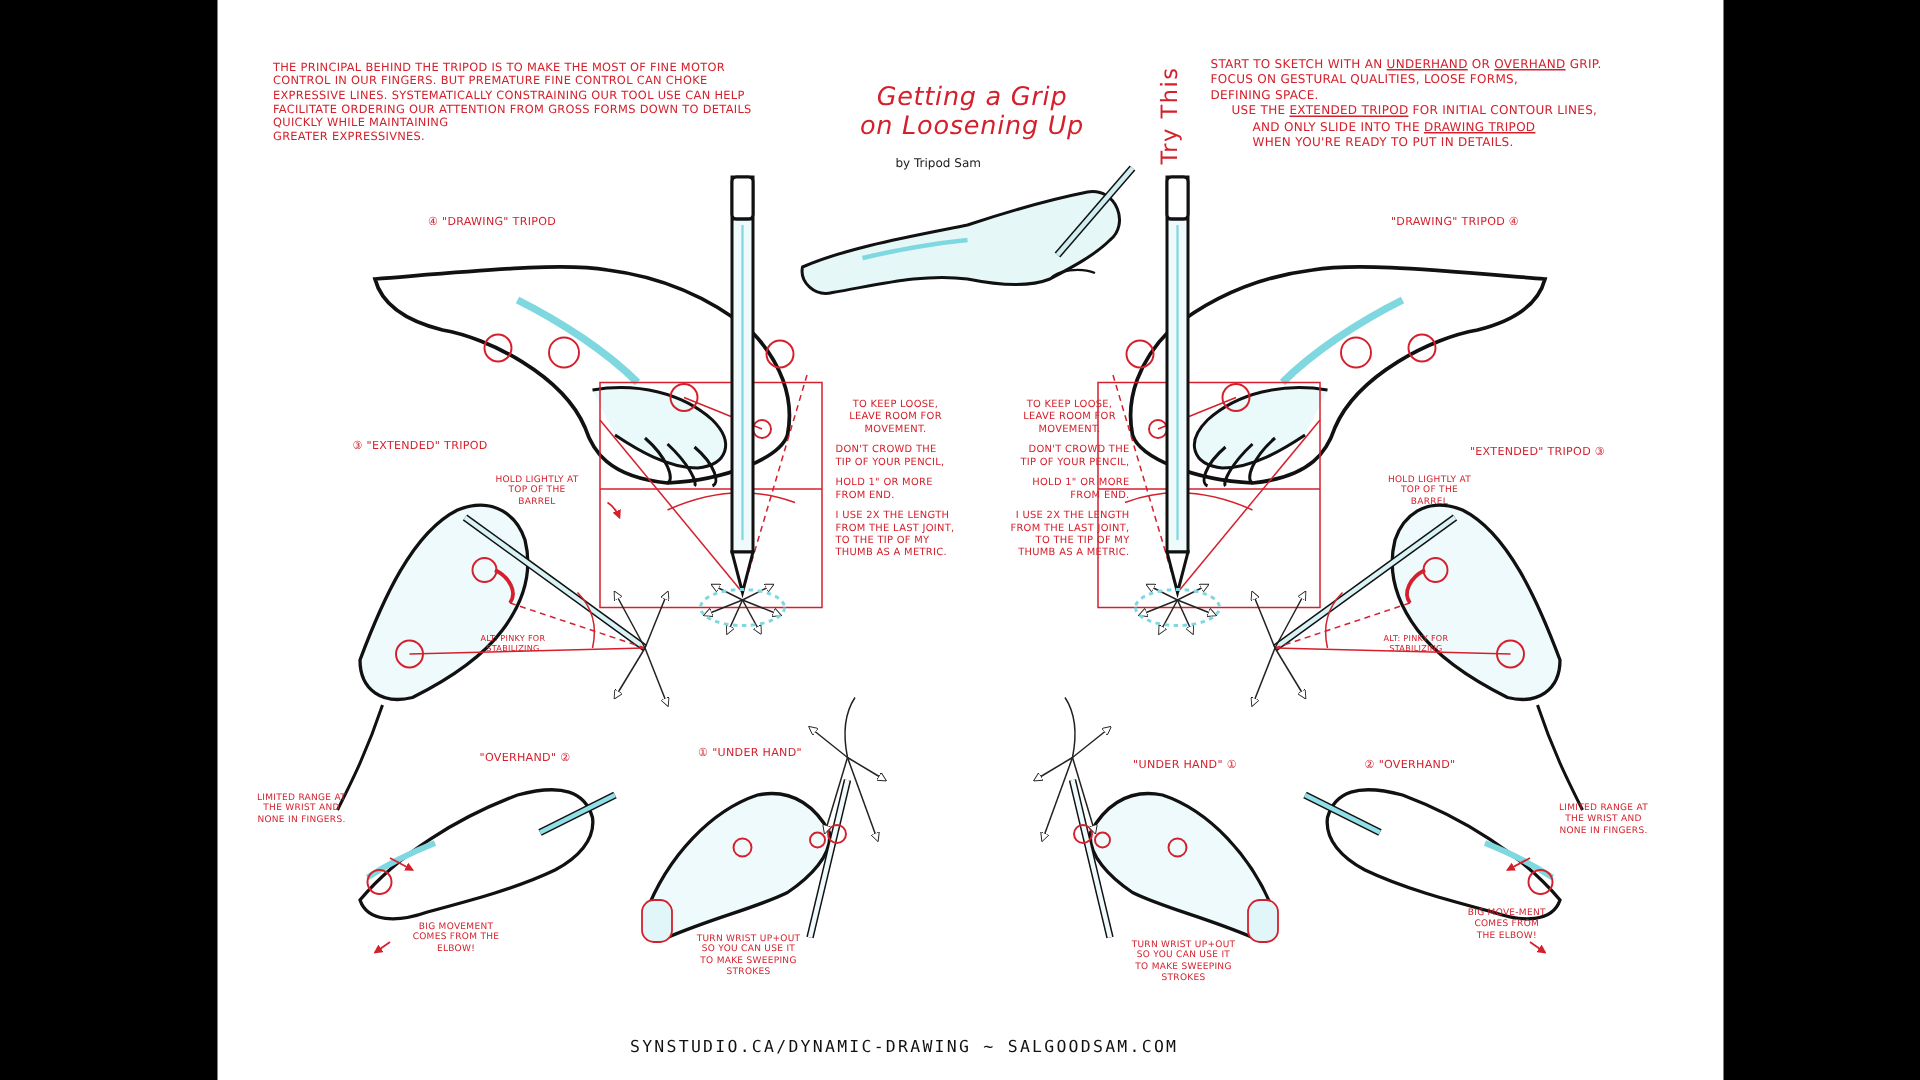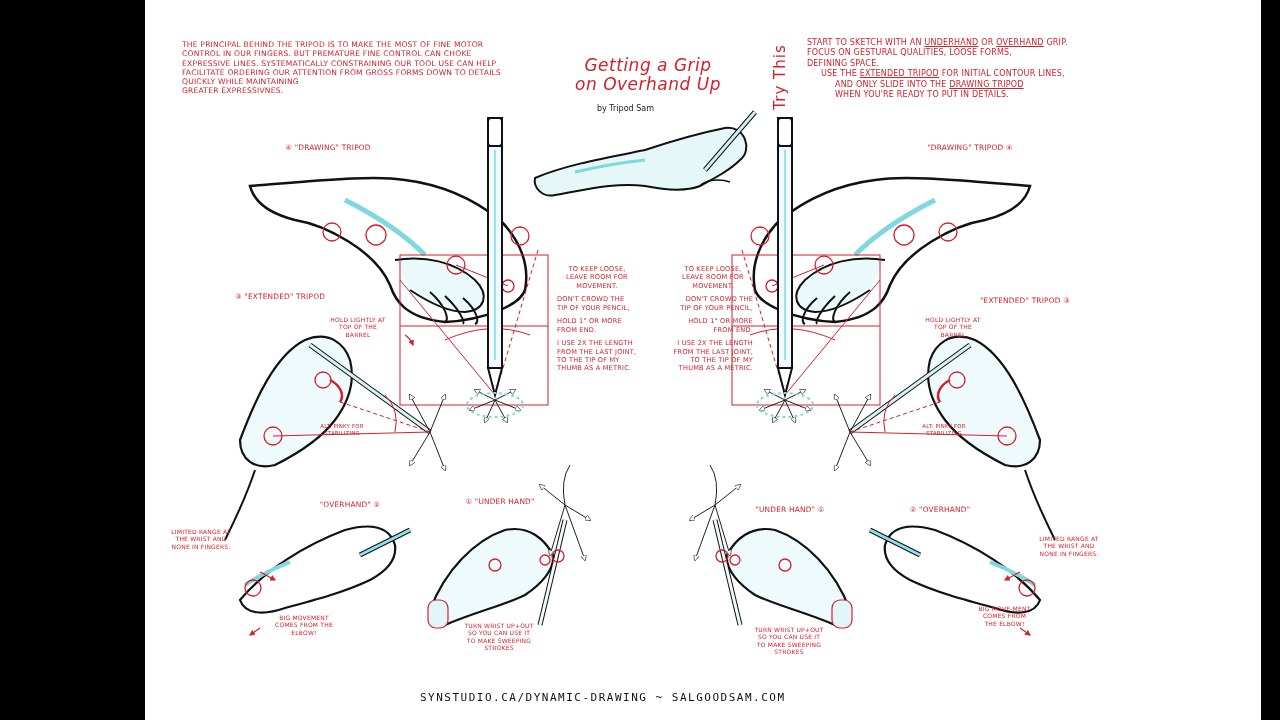--- a/index.html
+++ b/index.html
@@ -1,17 +1,17 @@
 <!DOCTYPE html>
 <html><head>
 <meta charset="utf-8">
 <style>
   html,body{margin:0;padding:0;}
   body{width:1280px;height:720px;background:#000;position:relative;overflow:hidden;font-family:"Liberation Sans",sans-serif;}
-  .page{position:absolute;left:145px;top:0;width:1116px;height:720px;background:#fff;overflow:hidden;}
+  .page{position:absolute;left:145px;top:0;width:1004px;height:720px;background:#fff;overflow:hidden;}
   .txt{position:absolute;font-family:"DejaVu Sans",sans-serif;color:#d4202c;text-transform:uppercase;letter-spacing:0.2px;line-height:1.22;}
   .intro{left:37px;top:40px;width:330px;font-size:7.6px;}
   .intro-last{display:block;text-align:left;}
   .title{position:absolute;left:408px;top:56px;width:190px;text-align:center;font-family:"DejaVu Sans",sans-serif;color:#d4202c;font-size:17px;line-height:1.1;letter-spacing:0.5px;font-style:italic;}
   .byline{position:absolute;left:452px;top:104px;font-family:"DejaVu Sans",sans-serif;font-size:8px;color:#222;}
   .trythis{position:absolute;left:632px;top:38px;width:20px;height:82px;}
   .trythis span{position:absolute;left:-30px;top:30px;transform:rotate(-90deg);font-family:"DejaVu Sans",sans-serif;color:#d4202c;font-size:15px;white-space:nowrap;letter-spacing:1px;}
   .try-body{left:662px;top:38px;width:320px;font-size:8px;line-height:1.3;}
   .try-body .indent1{padding-left:14px;display:block;}
   .try-body .indent2{padding-left:28px;display:block;}
@@ -214,21 +214,21 @@
     </g>
   </svg>
 
   <div class="txt intro">
     <span>The principal behind the tripod is to make the most of fine motor control in our fingers. But premature fine control can choke expressive lines. Systematically constraining our tool use can help facilitate ordering our attention from gross forms down to details quickly while maintaining</span>
     <span class="intro-last">greater expressivnes.</span>
   </div>
 
   <div class="title">
     <div>Getting a Grip</div>
-    <div>on Overhand Up</div>
+    <div>on Loosening Up</div>
   </div>
   <div class="byline">by Tripod Sam</div>
 
   <div class="trythis">
       <span>Try This</span>
     </div>
   <div class="txt try-body">
     <span>Start to sketch with an </span><span class="u">Underhand</span><span> or </span><span class="u">Overhand</span><span> grip.</span><br>
     <span>Focus on gestural qualities, loose forms,</span><br>
     <span>defining space.</span>

